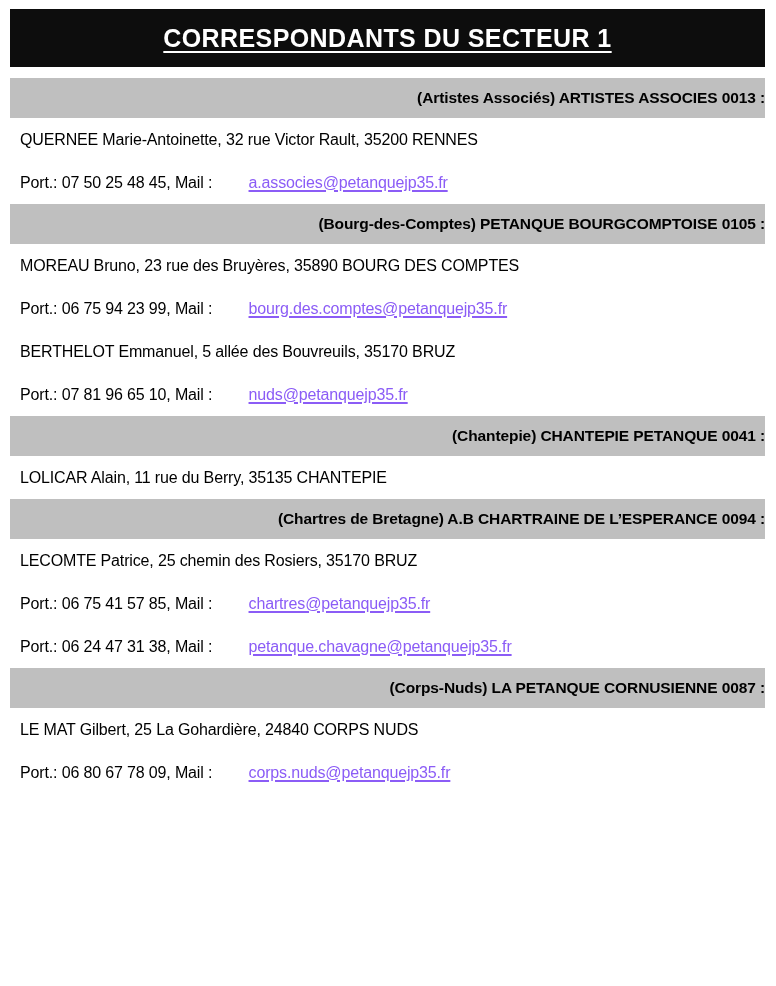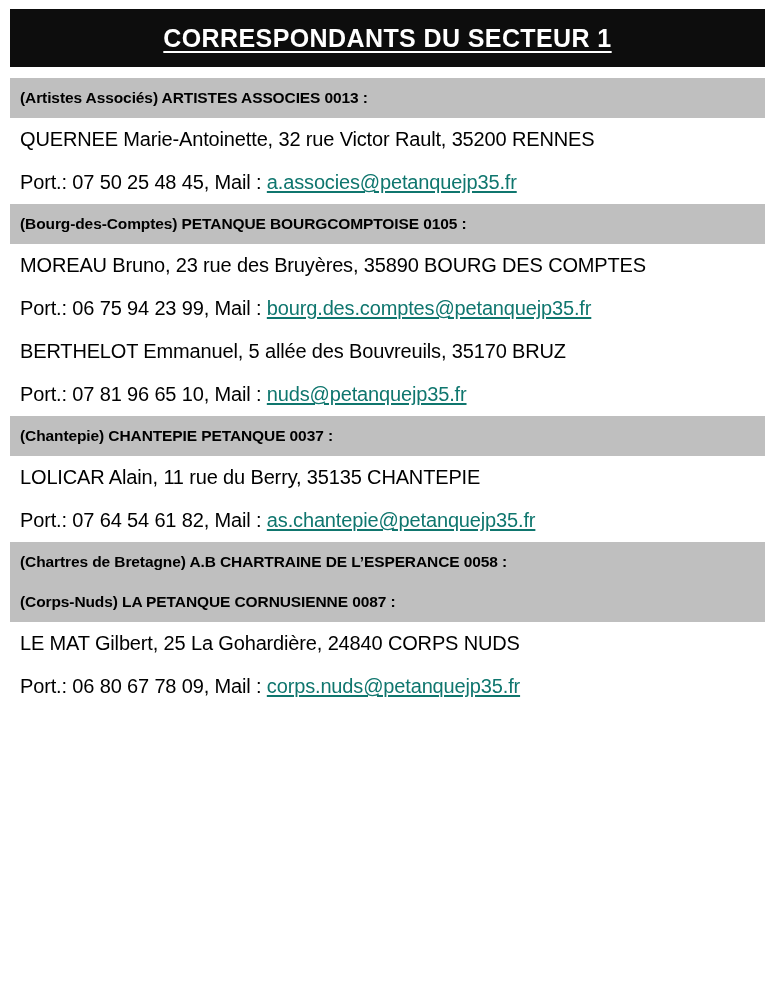--- a/index.html
+++ b/index.html
@@ -54,45 +54,47 @@
   }
   .club { width: 100%; }
   .club-header {
     background: #bfbfbf;
     height: 40px;
     box-sizing: border-box;
     padding: 0 0 0 10px;
     display: flex;
     align-items: center;
     overflow: hidden;
+    justify-content: flex-end;
   }
   .club-header-text {
     font-size: 15.5px;
     font-weight: bold;
     white-space: nowrap;
     letter-spacing: -0.1px;
   }
   .detail-line {
     height: 43px;
     box-sizing: border-box;
     padding: 0 0 0 10px;
     display: flex;
     align-items: center;
     background: #ffffff;
     overflow: hidden;
   }
   .detail-text {
-    font-size: 20px;
+    font-size: 16px;
     white-space: nowrap;
     letter-spacing: -0.15px;
   }
   .mail-link {
     text-underline-offset: 2px;
     text-decoration-thickness: 1.5px;
-    color: #0f766e;
+    color: #8b5cf6;
+    margin-left: 32px;
   }
 </style>
 </head>
 <body>
 
 <div id="page">
 
   <div class="title-bar">
     <span class="title-text">CORRESPONDANTS DU SECTEUR 1</span>
   </div>
@@ -123,35 +125,41 @@
       <div class="club">
         <div class="detail-line">
           <span class="detail-text">BERTHELOT Emmanuel, 5 allée des Bouvreuils, 35170 BRUZ</span>
         </div>
         <div class="detail-line">
           <span class="detail-text"><span>Port.:</span> <span>07 81 96 65 10</span>, <span>Mail :</span> <a class="mail-link" href="mailto:bruz@petanquejp35.fr">nuds@petanquejp35.fr</a></span>
         </div>
       </div>
       <div class="club">
         <div class="club-header">
-          <span class="club-header-text">(Chantepie) CHANTEPIE PETANQUE 0037 :</span>
+          <span class="club-header-text">(Chantepie) CHANTEPIE PETANQUE 0041 :</span>
         </div>
         <div class="detail-line">
           <span class="detail-text">LOLICAR Alain, 11 rue du Berry, 35135 CHANTEPIE</span>
         </div>
+      </div>
+      <div class="club">
+        <div class="club-header">
+          <span class="club-header-text">(Chartres de Bretagne) A.B CHARTRAINE DE L’ESPERANCE 0094 :</span>
+        </div>
         <div class="detail-line">
-          <span class="detail-text"><span>Port.:</span> <span>07 64 54 61 82</span>, <span>Mail :</span> <a class="mail-link" href="mailto:as.chantepie@petanquejp35.fr">as.chantepie@petanquejp35.fr</a></span>
+          <span class="detail-text">LECOMTE Patrice, 25 chemin des Rosiers, 35170 BRUZ</span>
+        </div>
+        <div class="detail-line">
+          <span class="detail-text"><span>Port.:</span> <span>06 75 41 57 85</span>, <span>Mail :</span> <a class="mail-link" href="mailto:chartres@petanquejp35.fr">chartres@petanquejp35.fr</a></span>
         </div>
       </div>
       <div class="club">
-        <div class="club-header">
-          <span class="club-header-text">(Chartres de Bretagne) A.B CHARTRAINE DE L’ESPERANCE 0058 :</span>
+        <div class="detail-line">
+          <span class="detail-text"><span>Port.:</span> <span>06 24 47 31 38</span>, <span>Mail :</span> <a class="mail-link" href="mailto:petanque.chavagne@petanquejp35.fr">petanque.chavagne@petanquejp35.fr</a></span>
         </div>
-      </div>
-      <div class="club">
       </div>
       <div class="club">
         <div class="club-header">
           <span class="club-header-text">(Corps-Nuds) LA PETANQUE CORNUSIENNE 0087 :</span>
         </div>
         <div class="detail-line">
           <span class="detail-text">LE MAT Gilbert, 25 La Gohardière, 24840 CORPS NUDS</span>
         </div>
         <div class="detail-line">
           <span class="detail-text"><span>Port.:</span> <span>06 80 67 78 09</span>, <span>Mail :</span> <a class="mail-link" href="mailto:corps.nuds@petanquejp35.fr">corps.nuds@petanquejp35.fr</a></span>

